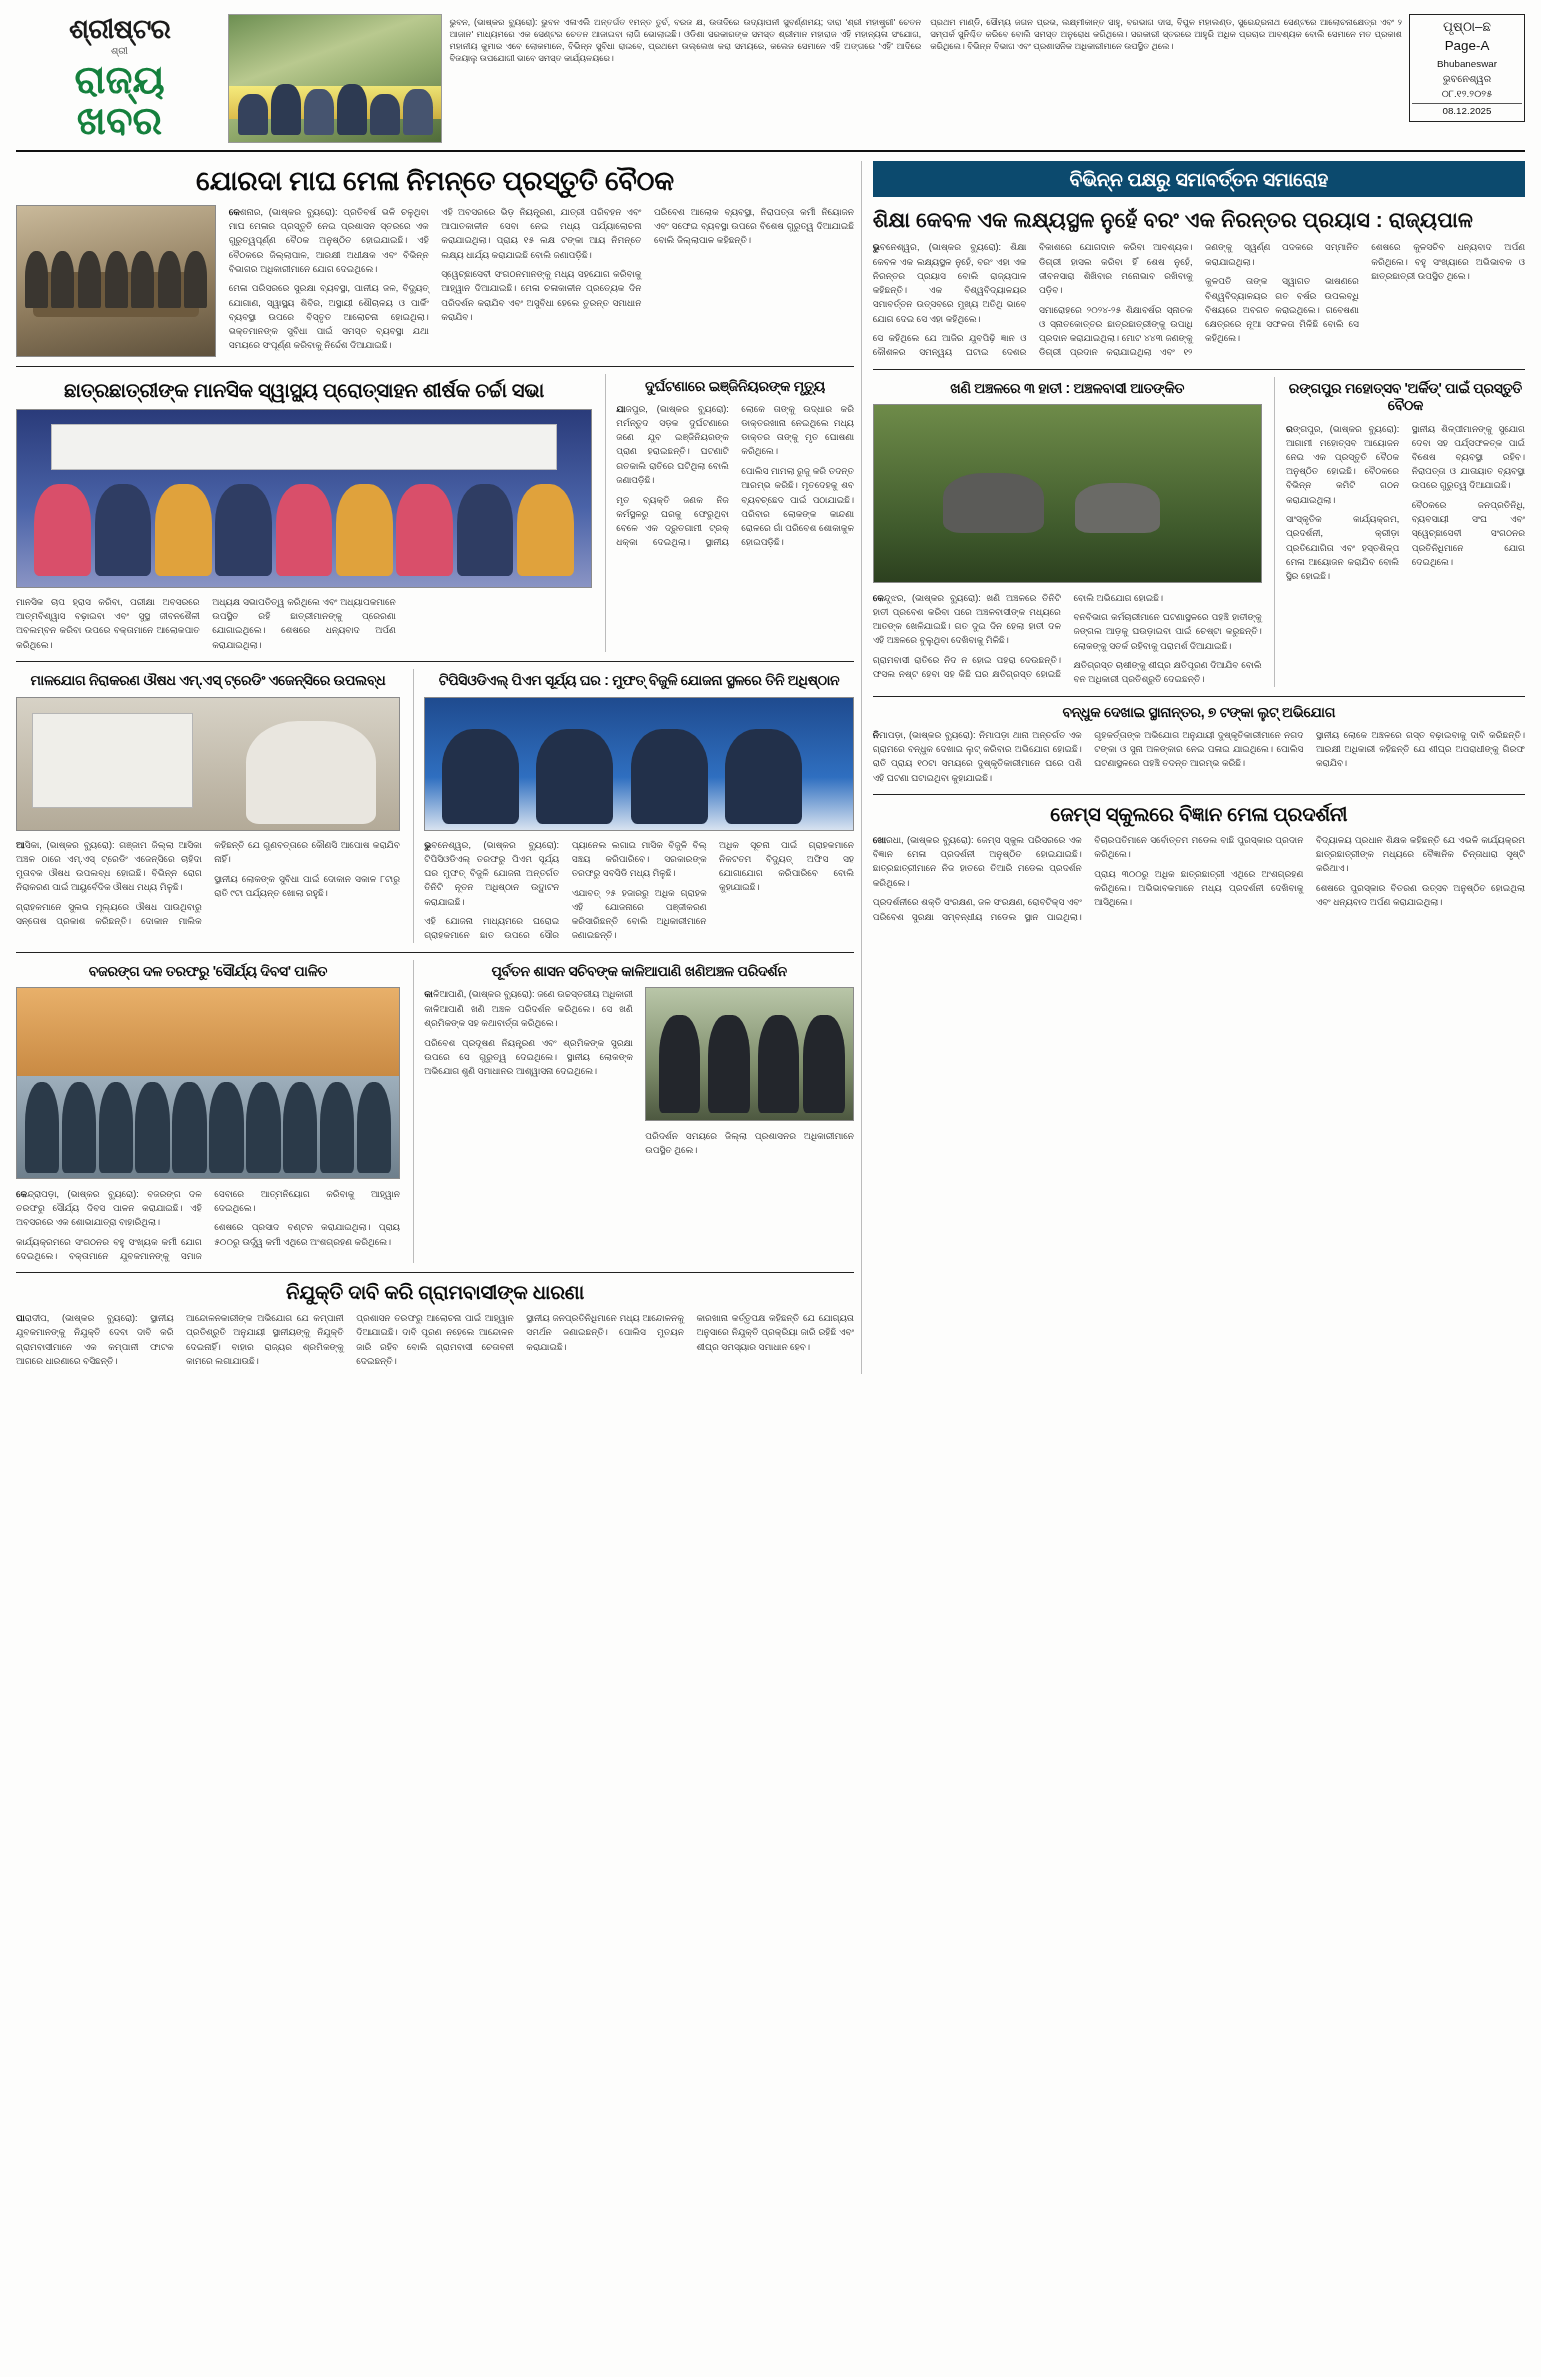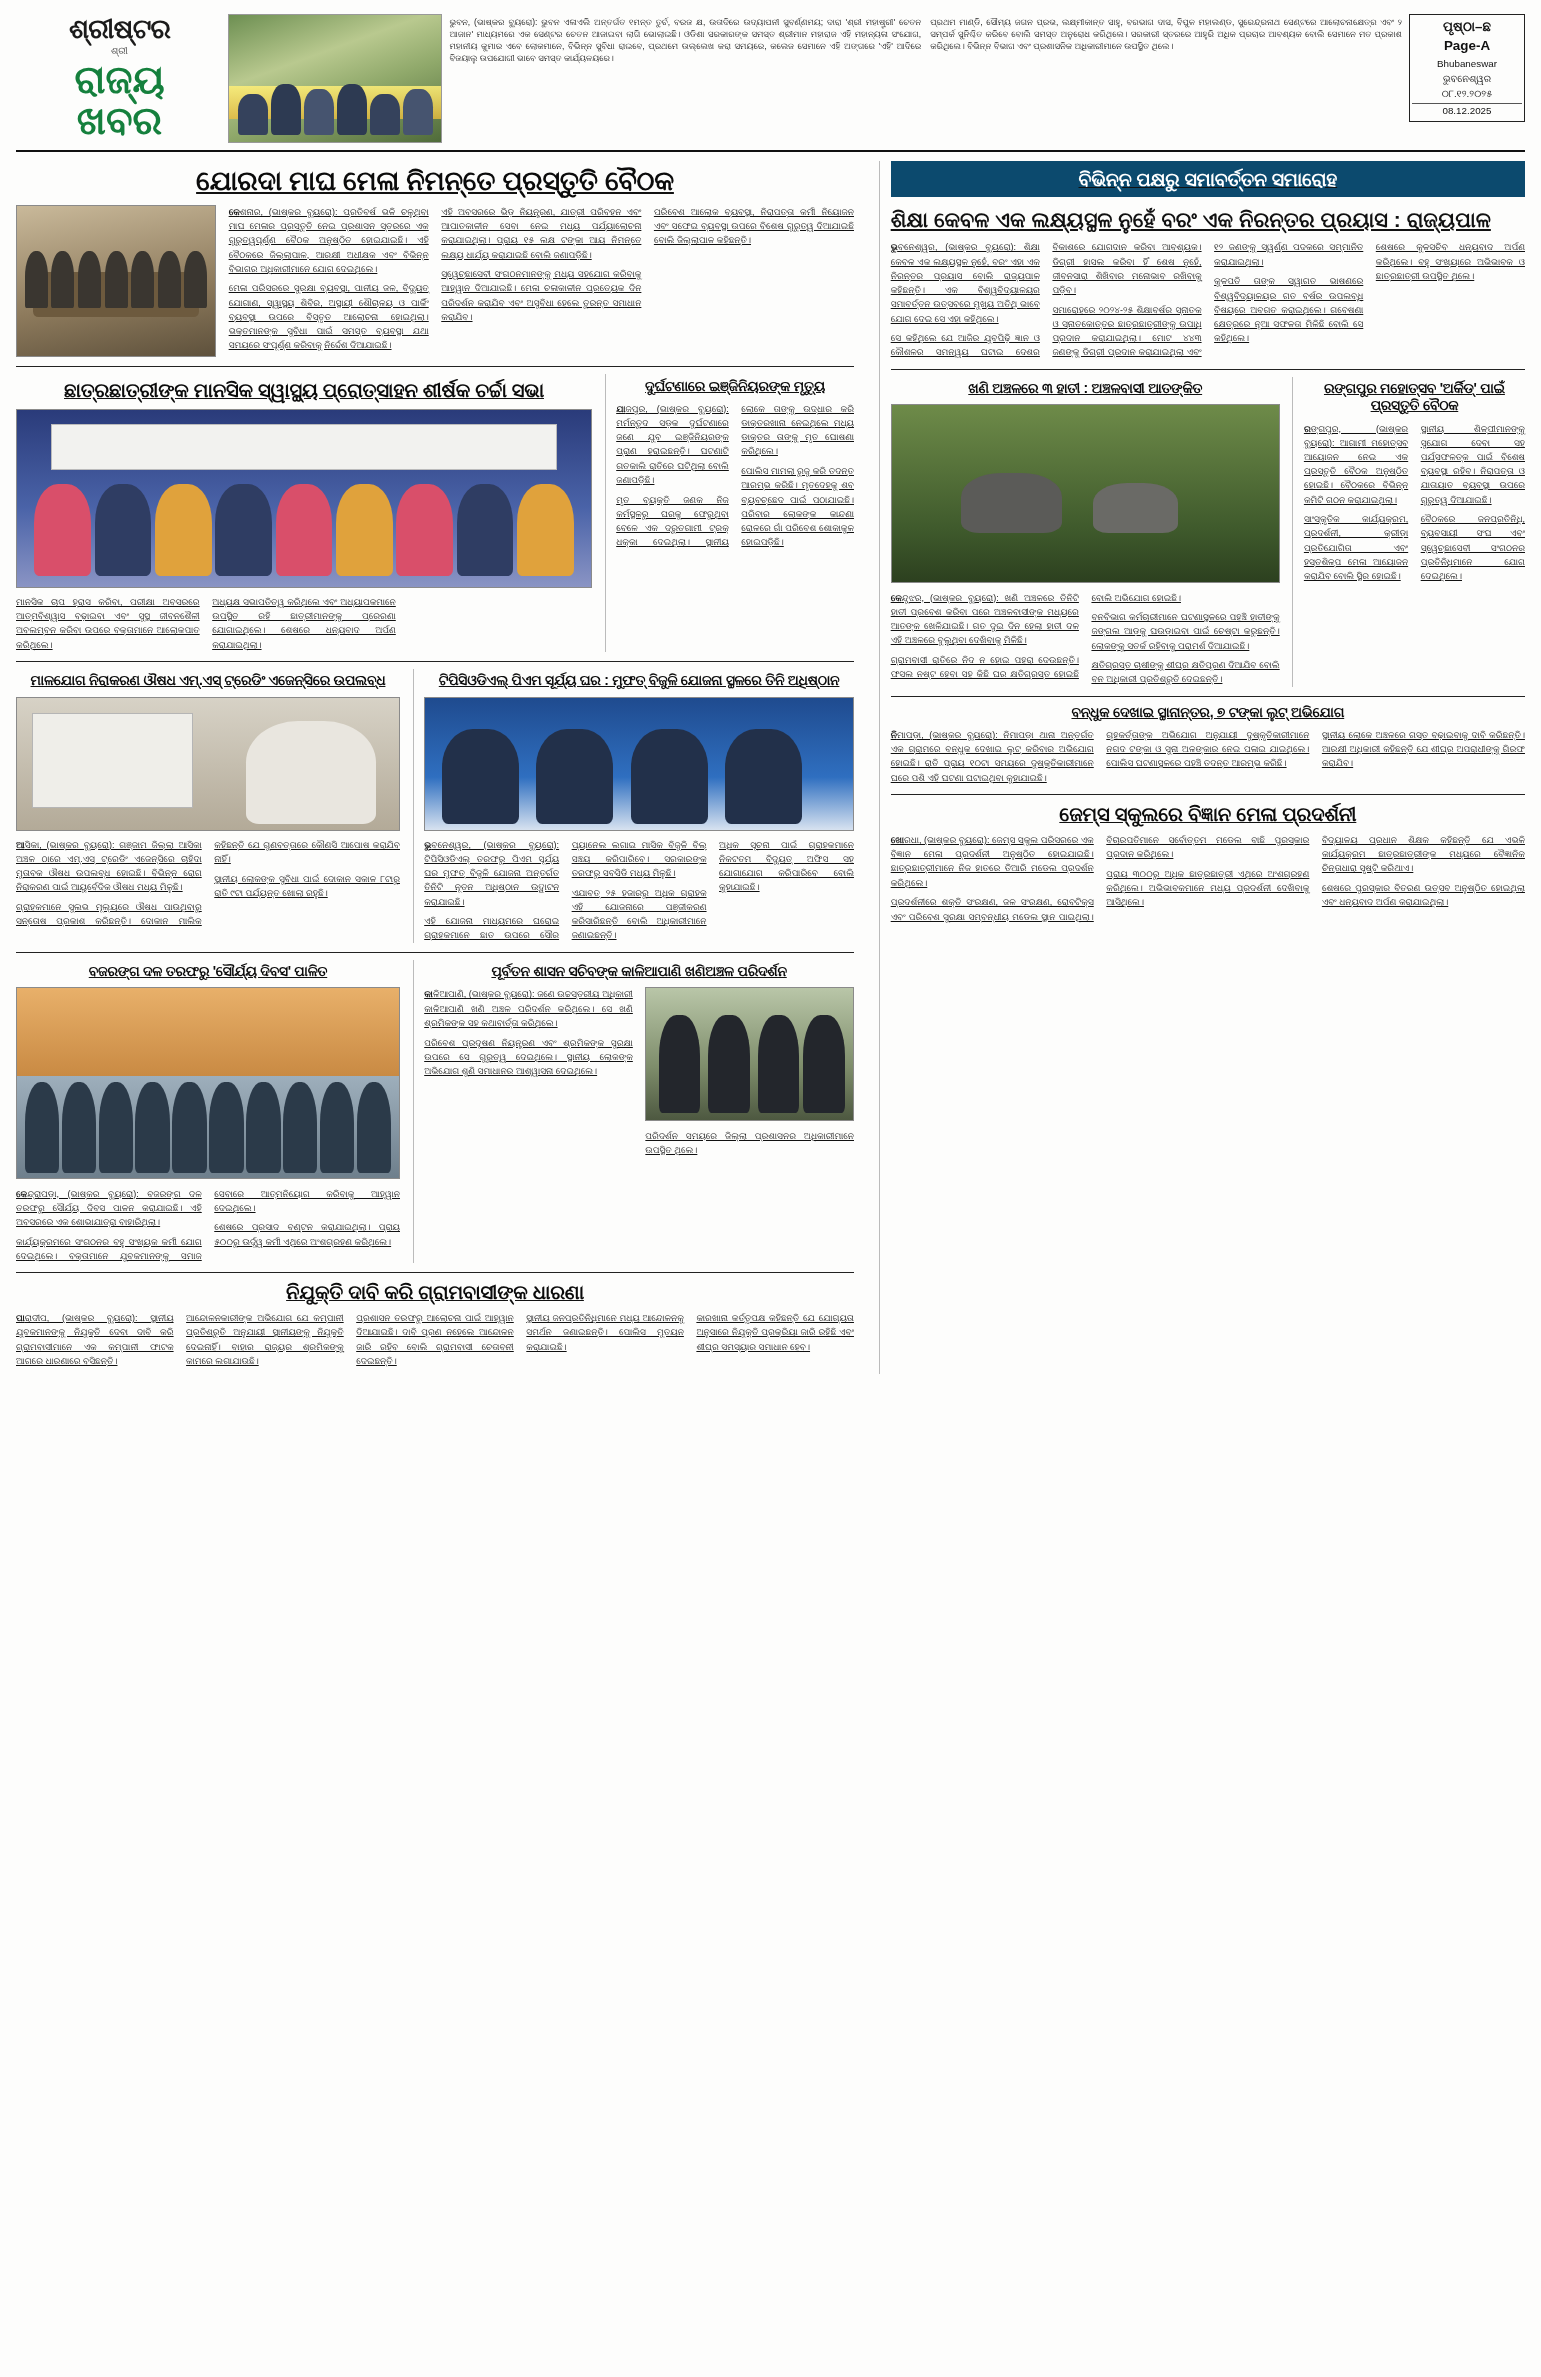--- a/index.html
+++ b/index.html
@@ -93,31 +93,30 @@
     font-size:11.6px;
     padding:3.6px 1.8px;
     display:flex;
     flex-direction:column;
     justify-content:center;
     gap:2.7px;
     align-self:flex-start;
     margin-top:1.8px;
   }
   .mast-meta div { line-height:1.25; }
-  .mast-meta .pg { font-weight:bold; font-size:13.4px;}
+  .mast-meta .pg { font-weight:normal; font-size:13.4px;}
   .mast-meta .city { font-size:9.8px; }
   .mast-meta .od { font-size:9.8px; }
   .mast-meta .date { font-size:9.8px; border-top:0.9px solid #555; padding-top:1.8px;}
 
   
   .columns {
     display:flex;
-    gap:25px;
+    gap:7px;
     margin-top:9px;
-    text-decoration:underline;
   }
   .col-left { flex:0 0 838px; }
   .col-right { flex:1; }
   .hl { border-top:1.8px solid #222; margin:9px 0 7.1px; }
 
   .headline {
     text-align:center;
     font-size:27px;
     font-weight:bold;
     letter-spacing:-0.3px;

